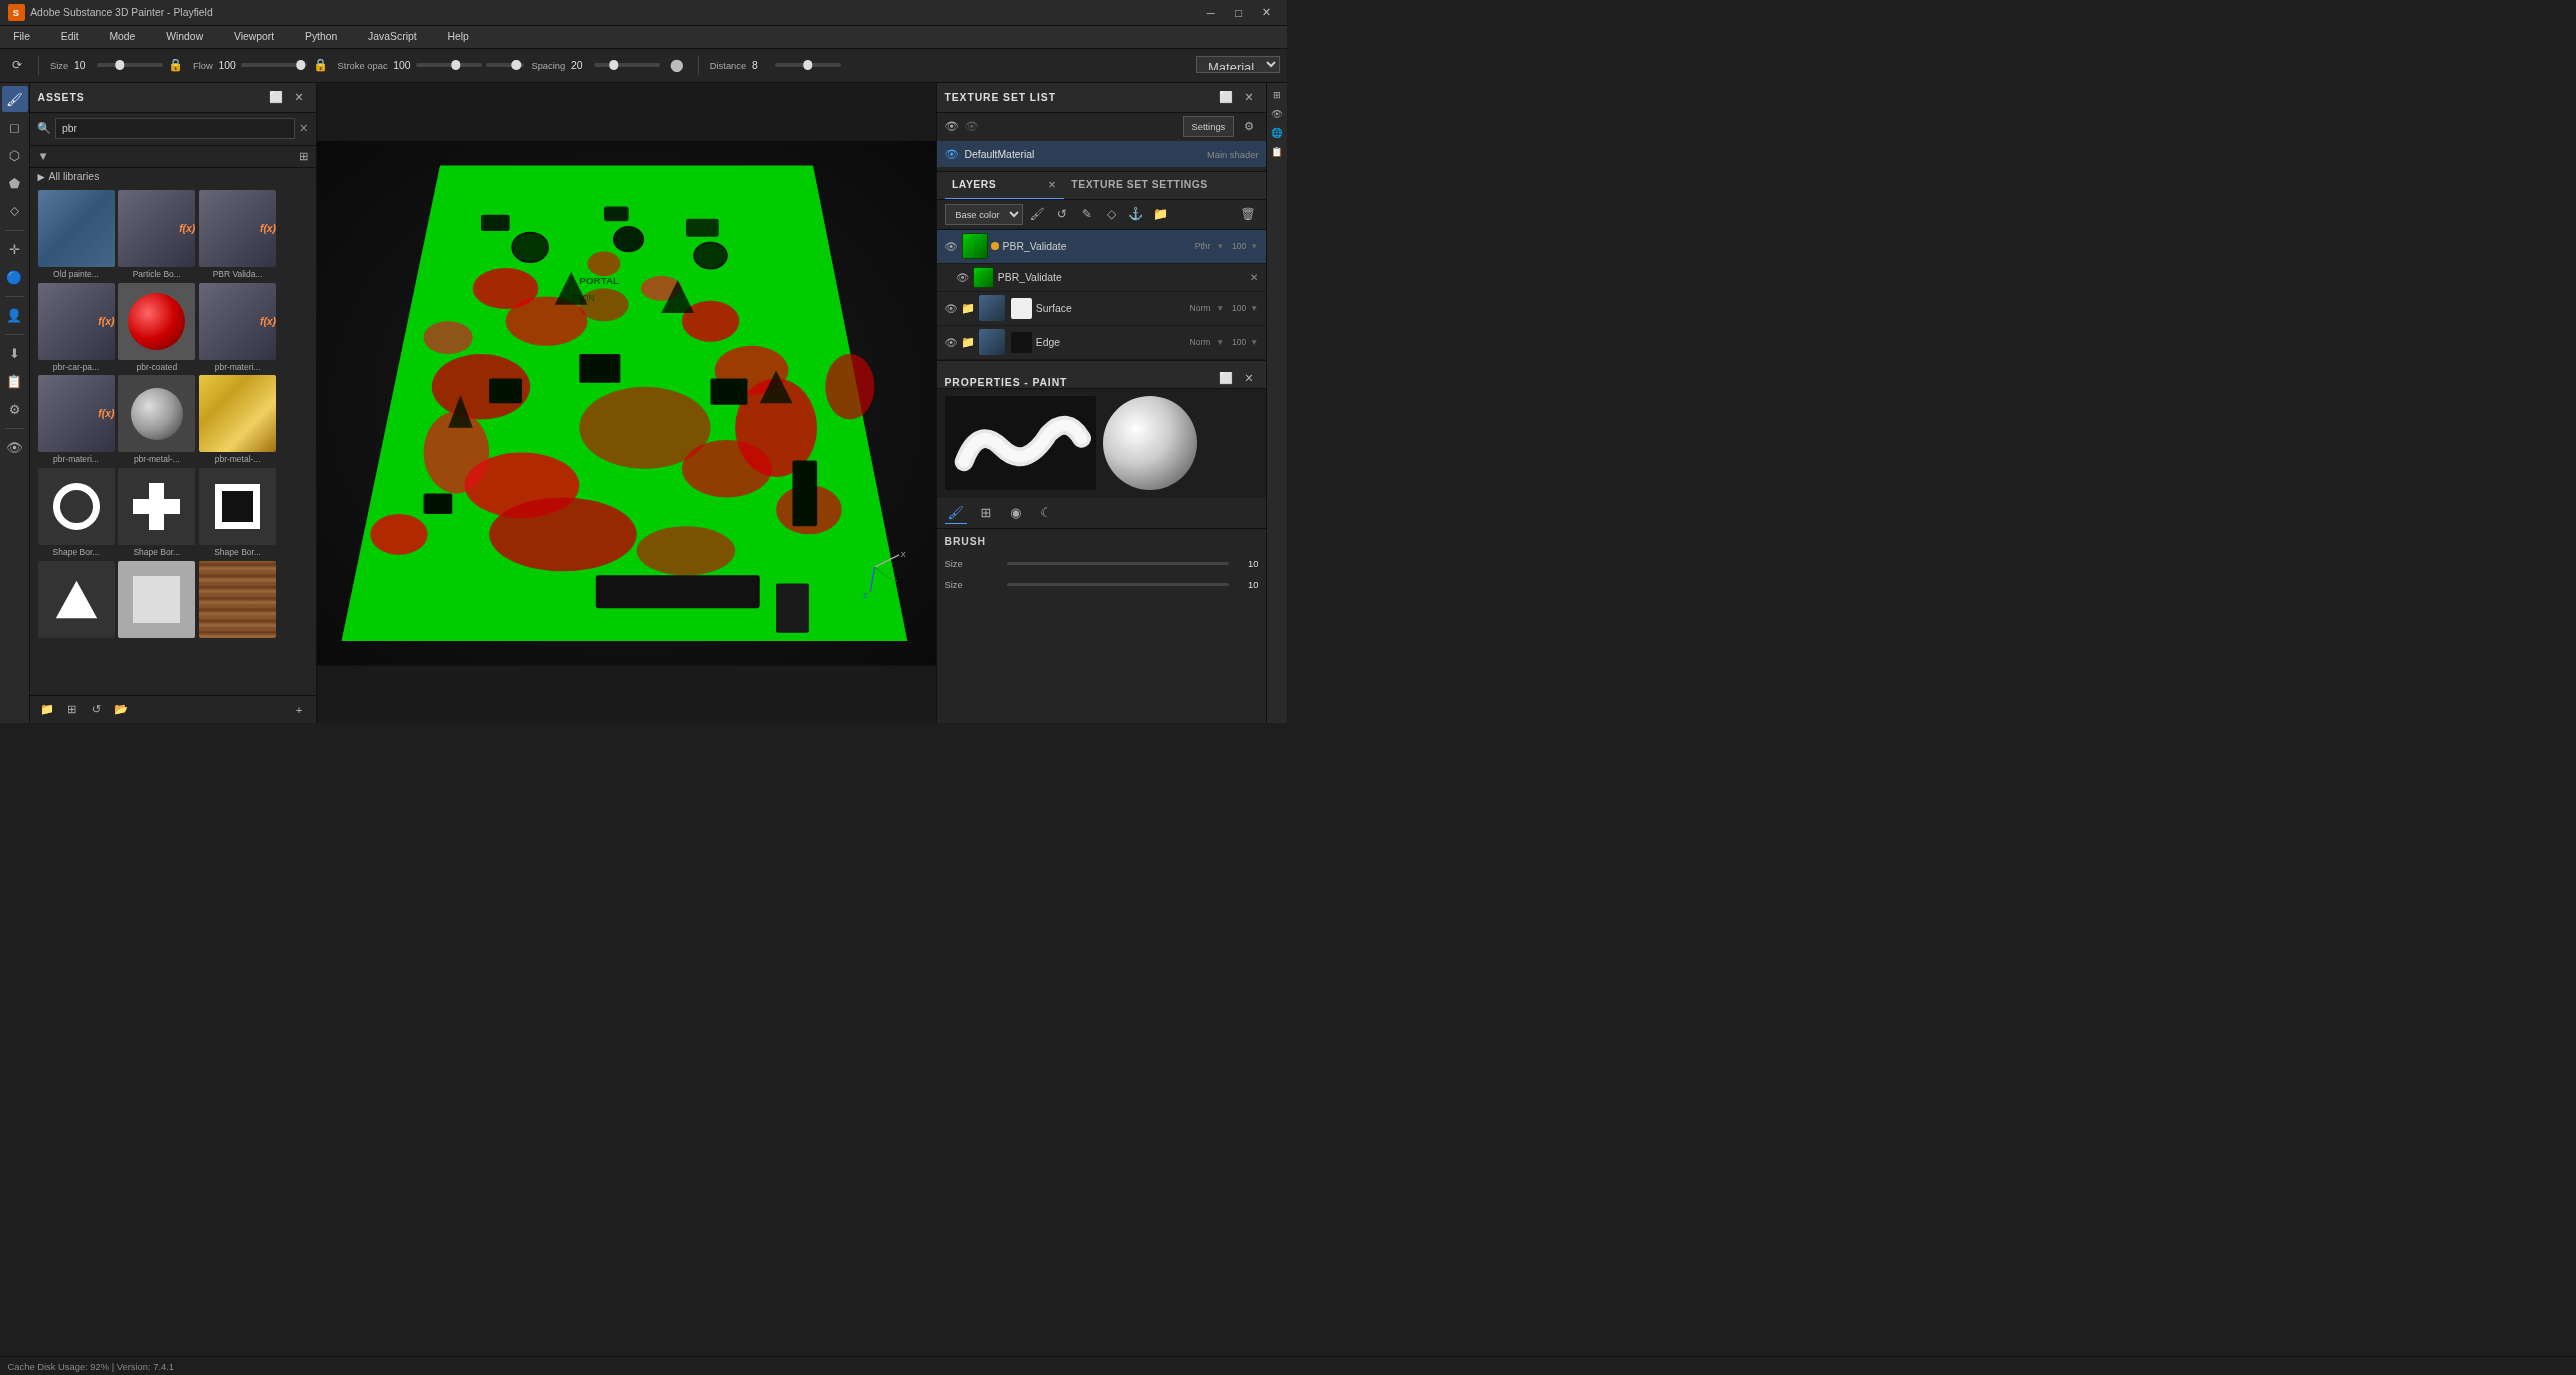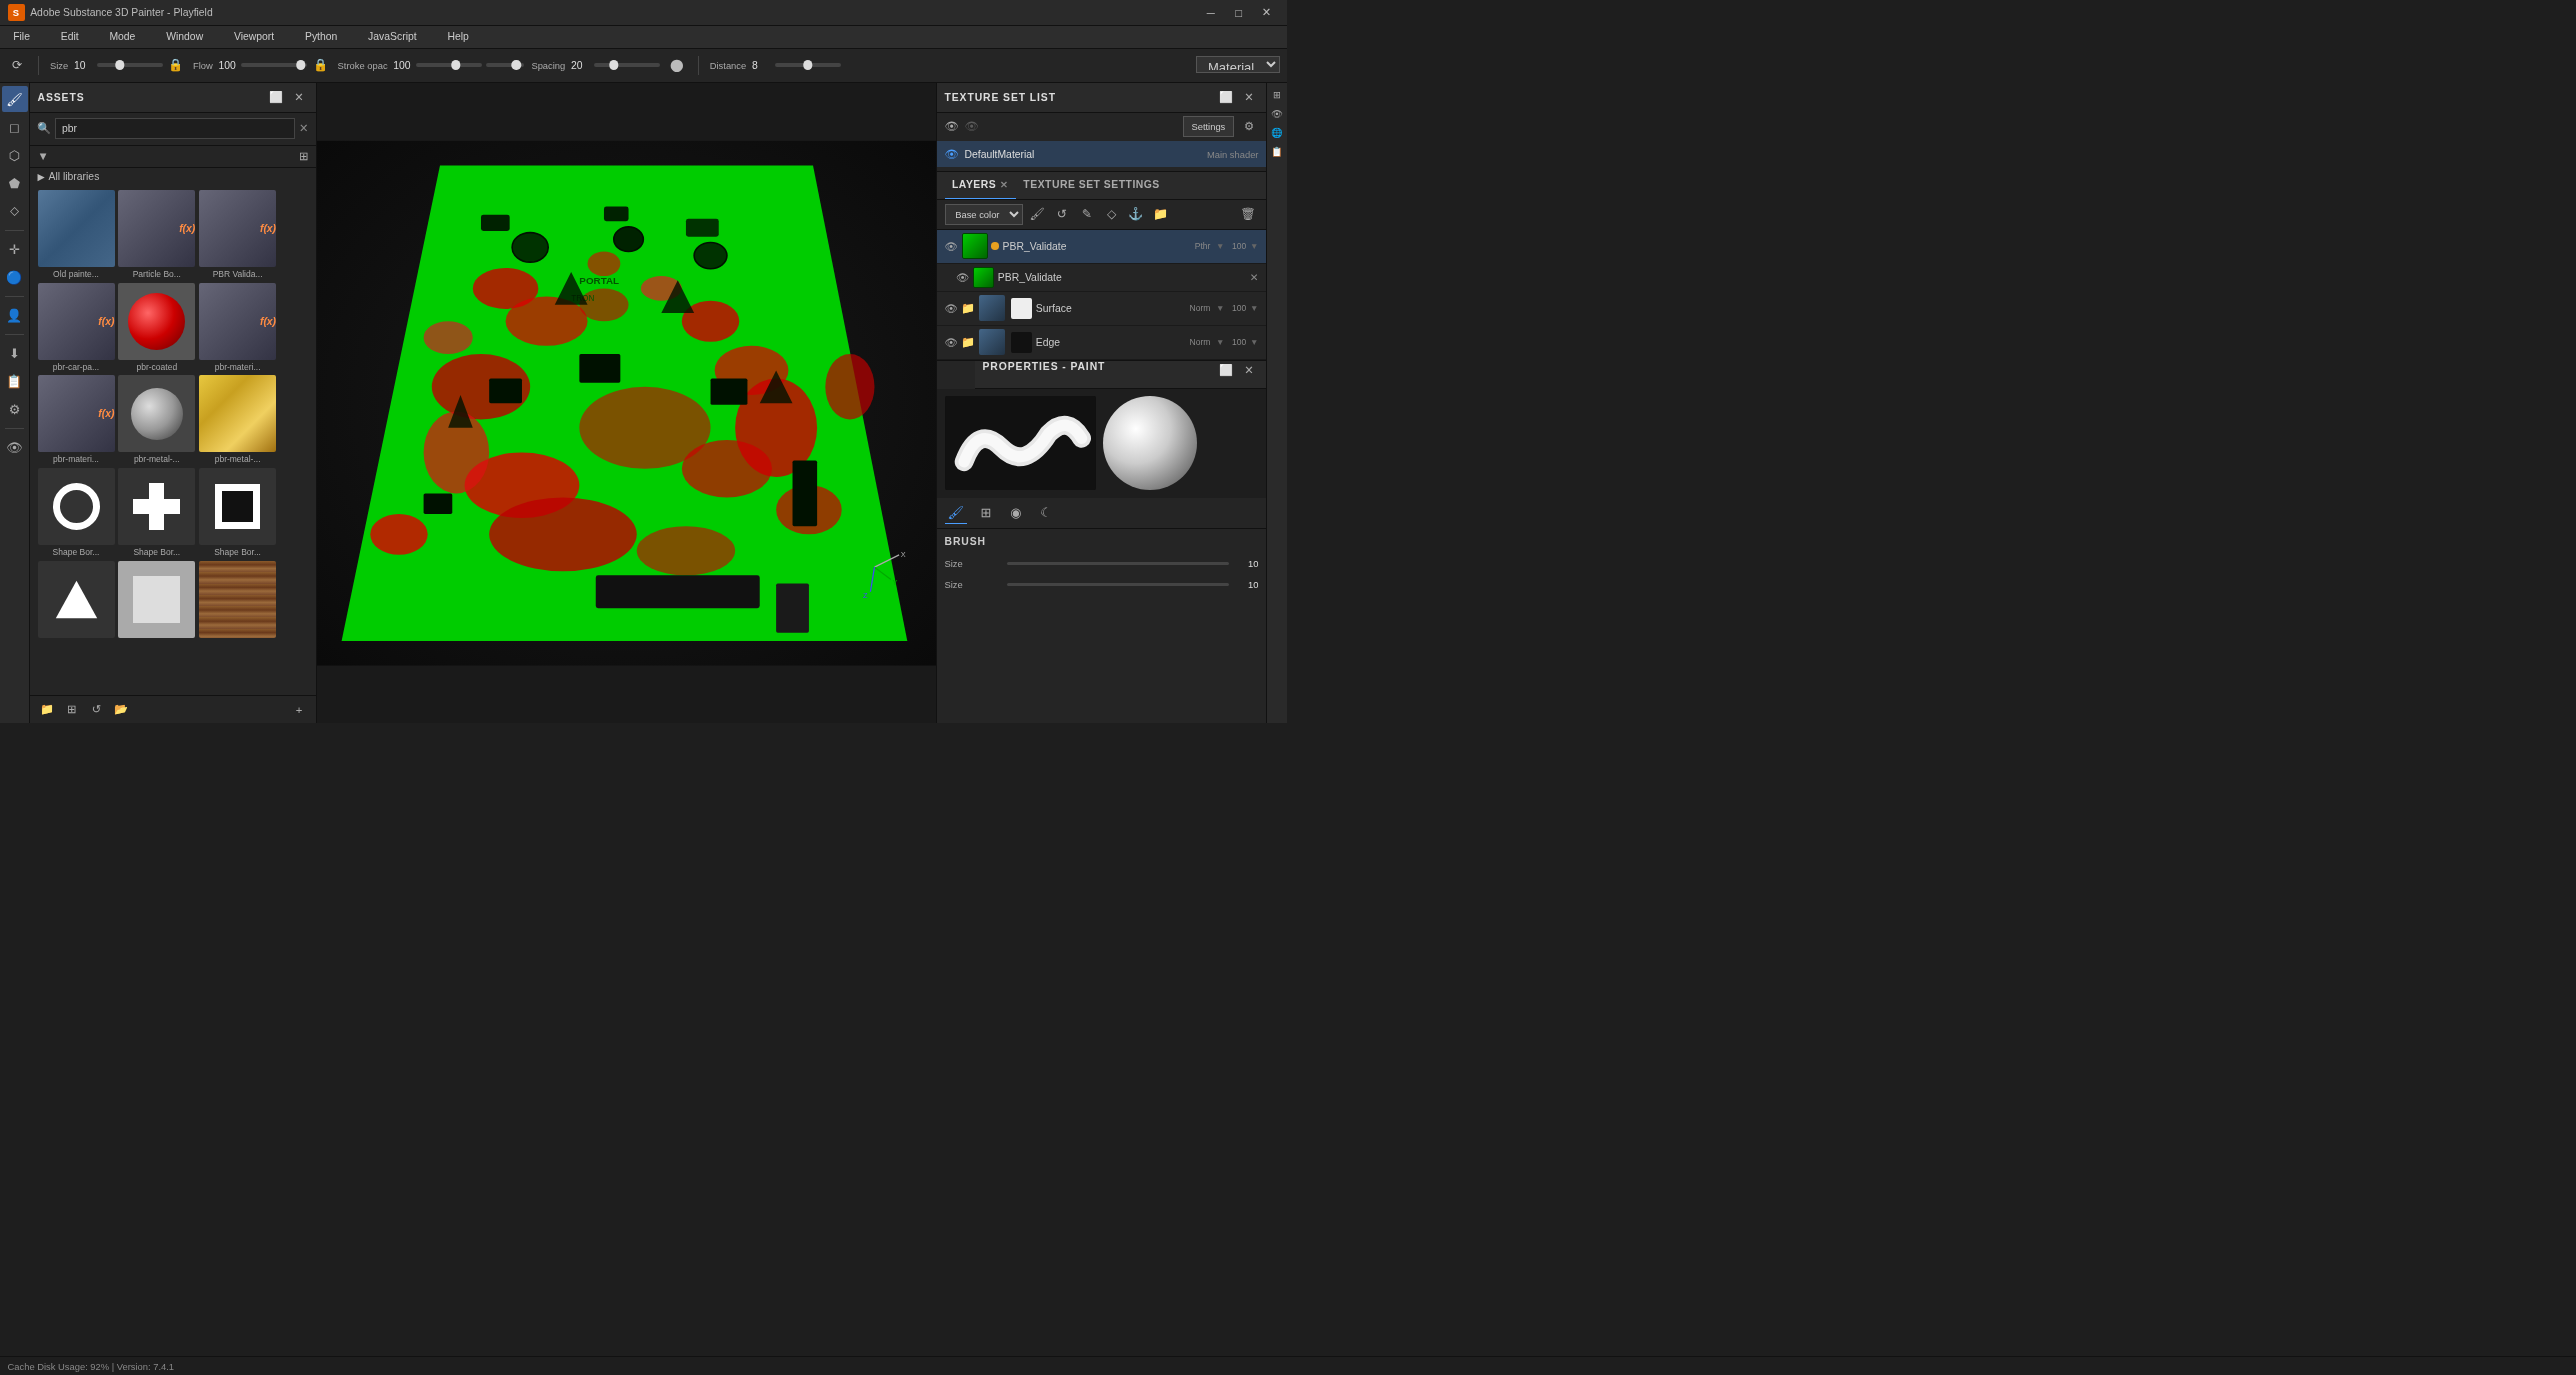--- a/index.html
+++ b/index.html
@@ -362,20 +362,21 @@
     .tab-item {
       padding: 0 7.5px;
       height: 100%;
       display: flex; align-items: center;
       color: #aaa;
       font-size: 10.4px;
       font-weight: bold;
       letter-spacing: 0.5px;
       cursor: pointer;
       border-bottom: 1.9px solid transparent;
+      gap: 48px;
     }
     .tab-item.active {
       color: #ddd;
       border-bottom: 1.9px solid #4a9eff;
     }
     .tab-close {
       margin-left: 3.8px; color: #888; font-size: 9.4px; cursor: pointer;
     }
 
     #layers-toolbar {
@@ -443,25 +444,24 @@
     
     #properties-section {
       flex: 1;
       display: flex;
       flex-direction: column;
     }
     #prop-header {
       height: 28px;
       background: #2a2a2a;
       display: flex;
-      align-items: flex-start;
+      align-items: flex-end;
       padding: 0 7.5px;
       justify-content: space-between;
       border-bottom: 0.9px solid #111;
-      margin-left: 38px;
     }
     #prop-header .panel-title {
       color: #ddd;
       font-size: 10.4px;
       font-weight: bold;
       letter-spacing: 0.9px;
     }
     #prop-preview {
       display: flex;
       padding: 7.5px;

